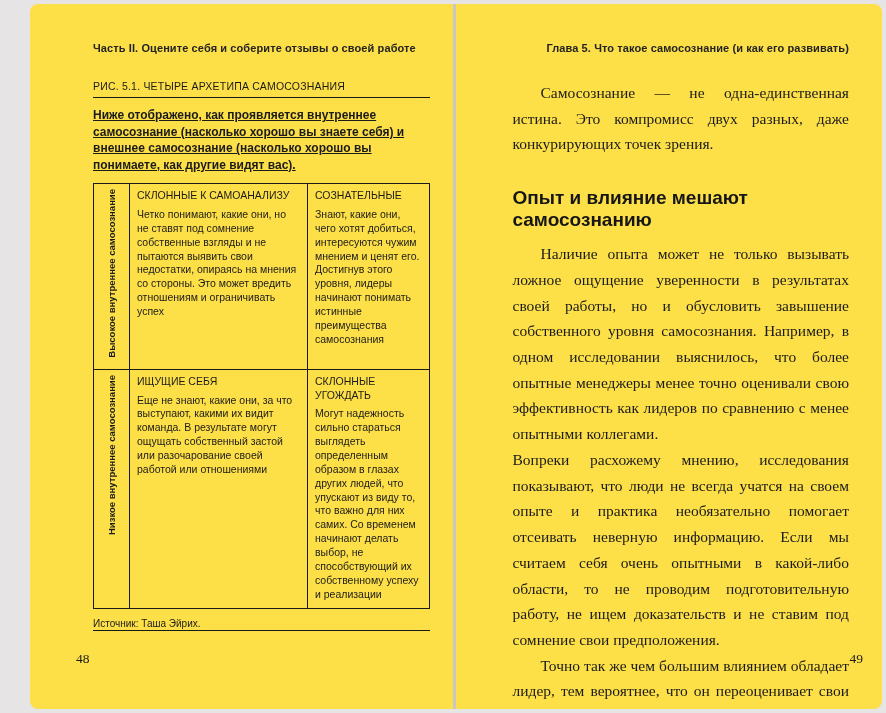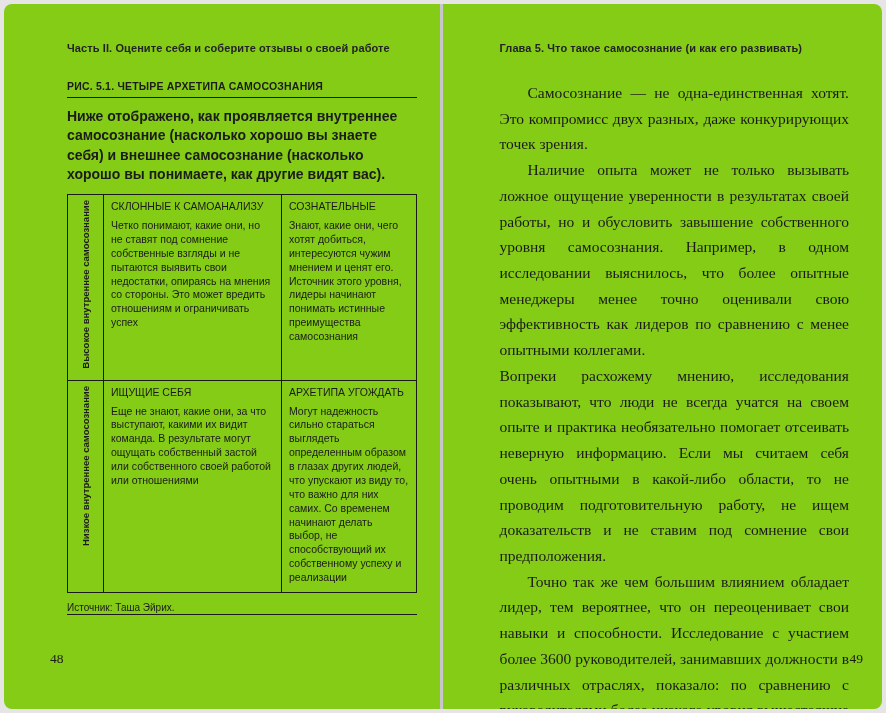--- a/index.html
+++ b/index.html
@@ -6,71 +6,73 @@
   body{
     width:886px;height:713px;
     background:#e7e4e6;
     font-family:"Liberation Serif", serif;
     color:#1c1b1b;
     position:relative;
     overflow:hidden;
   }
   .spread{
     position:absolute; inset:4px;
-    background:#84cc16;
+    background:#fde047;
     border-radius:8px;
     display:flex;
     overflow:hidden;
+    margin-left:26px;
   }
   .page{
     position:relative;
     flex:1 1 0;
     box-sizing:border-box;
   }
   .page.left{padding:38px 23px 0 63px;}
   .page.right{padding:38px 33px 0 57px;}
   .gutter{
     flex:0 0 3px;
     background:#c9c6c9;
   }
   .running-head{
     font-family:"Liberation Sans", sans-serif;
     font-weight:bold;
     font-size:11px;
     letter-spacing:.1px;
     margin:0 0 26px 0;
     color:#242323;
   }
-  .running-head.rh-right{}
+  .running-head.rh-right{text-align:right;}
   p.body{
     font-size:15.5px;
     line-height:1.66;
     text-align:justify;
     margin:0;
   }
   p.body.indent{text-indent:28px;}
   p.body + p.body{margin-top:0;}
   
   .figure{
     font-family:"Liberation Sans", sans-serif;
     margin:18px 0 26px 0;
   }
   .fig-caption{
-    font-weight:bold;
+    font-weight:normal;
     font-size:10.5px;
     letter-spacing:.2px;
     padding-bottom:5px;
     border-bottom:1px solid #1a1a1a;
     margin:0 0 9px 0;
   }
   .fig-desc{
     font-weight:bold;
-    font-size:14px;
+    font-size:12px;
     line-height:1.38;
     margin:0 0 10px 0;
+    text-decoration:underline;
   }
   table.archetypes{
     border-collapse:collapse;
     width:100%;
     table-layout:fixed;
     border:1.5px solid #1a1a1a;
   }
   table.archetypes th, table.archetypes td{
     border:1px solid #1a1a1a;
     vertical-align:top;
@@ -148,52 +150,53 @@
         <tr>
           <td class="row-label">
             <span>Высокое внутреннее самосознание</span>
           </td>
           <td>
             <p class="cell-title">СКЛОННЫЕ К САМОАНАЛИЗУ</p>
             <p class="cell-body">Четко понимают, какие они, но не ставят под сомнение собственные взгляды и не пытаются выявить свои недостатки, опираясь на мнения со стороны. Это может вредить отношениям и ограничивать успех</p>
           </td>
           <td>
             <p class="cell-title">СОЗНАТЕЛЬНЫЕ</p>
-            <p class="cell-body">Знают, какие они, чего хотят добиться, интересуются чужим мнением и ценят его. Источник этого уровня, лидеры начинают понимать истинные преимущества самосознания</p>
+            <p class="cell-body">Знают, какие они, чего хотят добиться, интересуются чужим мнением и ценят его. Достигнув этого уровня, лидеры начинают понимать истинные преимущества самосознания</p>
           </td>
         </tr>
         <tr>
           <td class="row-label">
             <span>Низкое внутреннее самосознание</span>
           </td>
           <td>
             <p class="cell-title">ИЩУЩИЕ СЕБЯ</p>
-            <p class="cell-body">Еще не знают, какие они, за что выступают, какими их видит команда. В результате могут ощущать собственный застой или собственного своей работой или отношениями</p>
-          </td>
-          <td>
-            <p class="cell-title">АРХЕТИПА УГОЖДАТЬ</p>
+            <p class="cell-body">Еще не знают, какие они, за что выступают, какими их видит команда. В результате могут ощущать собственный застой или разочарование своей работой или отношениями</p>
+          </td>
+          <td>
+            <p class="cell-title">СКЛОННЫЕ УГОЖДАТЬ</p>
             <p class="cell-body">Могут надежность сильно стараться выглядеть определенным образом в глазах других людей, что упускают из виду то, что важно для них самих. Со временем начинают делать выбор, не способствующий их собственному успеху и реализации</p>
           </td>
         </tr>
       </tbody>
         </table>
 
       <div class="fig-source">Источник: Таша Эйрих.</div>
     </div>
 
     <div class="page-num">48</div>
   </div>
 
   <div class="gutter"></div>
 
   <div class="page right">
     <div class="running-head rh-right">Глава 5.  Что такое самосознание (и как его развивать)</div>
 
-    <p class="body indent">Самосознание — не одна-единственная хотят. Это компромисс двух разных, даже конкурирующих точек зрения.</p>
-
+    <p class="body indent">Самосознание — не одна-единственная истина. Это компромисс двух разных, даже конкурирующих точек зрения.</p>
+
+    <h2 class="section-heading">Опыт и влияние мешают самосознанию</h2>
 
     <p class="body indent">Наличие опыта может не только вызывать ложное ощущение уверенности в результатах своей работы, но и обусловить завышение собственного уровня самосознания. Например, в одном исследовании выяснилось, что более опытные менеджеры менее точно оценивали свою эффективность как лидеров по сравнению с менее опытными коллегами.</p>
     <p class="body">Вопреки расхожему мнению, исследования показывают, что люди не всегда учатся на своем опыте и практика необязательно помогает отсеивать неверную информацию. Если мы считаем себя очень опытными в какой-либо области, то не проводим подготовительную работу, не ищем доказательств и не ставим под сомнение свои предположения.</p>
     <p class="body indent">Точно так же чем большим влиянием обладает лидер, тем вероятнее, что он переоценивает свои навыки и способности. Исследование с участием более 3600 руководителей, занимавших должности в различных отраслях, показало: по сравнению с руководителями более низкого уровня вышестоящие лидеры сильнее переоценивали свои навыки (если сопоставить с тем, как их воспринимали другие люди). Такая тенденция была обнаружена для 19 из 20 компетенций, включая эмоциональное самосознание, точность самооценки, эмпатию, надежность и эффективность в качестве лидера.</p>
 
     <div class="page-num">49</div>
   </div>
 
 </div>
 

